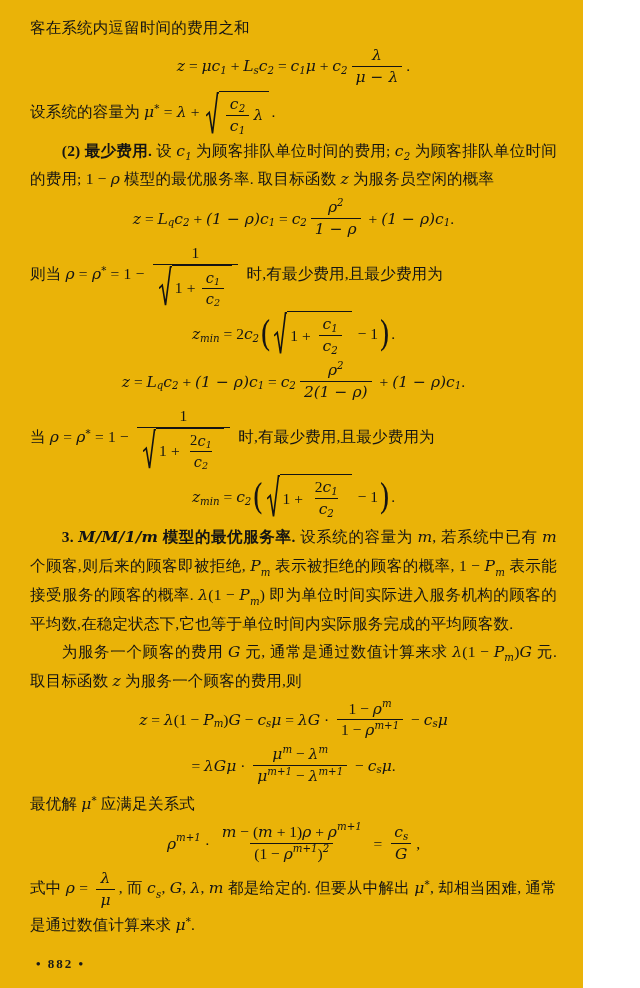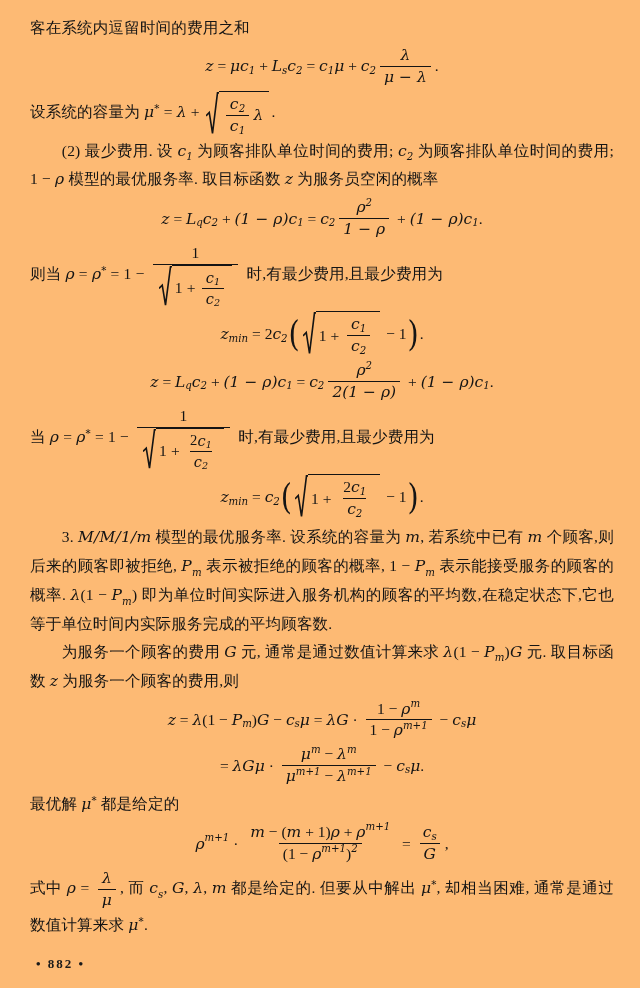--- a/index.html
+++ b/index.html
@@ -1,30 +1,30 @@
 <!DOCTYPE html>
 <html><head>
 <meta charset="utf-8">
 <style>
   html,body{margin:0;padding:0;}
   body{width:640px;height:988px;background:#ffffff;overflow:hidden;}
   #page{
-    box-sizing:border-box;width:640px;height:988px;
+    box-sizing:border-box;width:583px;height:988px;
     padding:14px 26px 16px 30px;
     font-family:"Liberation Serif","DejaVu Serif",serif;
-    color:#141414;background:#fdba74;
+    color:#141414;background:#eab308;
   }
   .para{font-size:15.5px;line-height:1.8;text-align:justify;letter-spacing:0.2px;}
   .indent{text-indent:2.05em;}
   .formula{
     display:flex;justify-content:center;align-items:center;
     font-size:15.5px;margin:3px 0;min-height:34px;flex-wrap:nowrap;white-space:pre;
   }
   .tx{white-space:pre-wrap;}
-  .b{font-weight:normal;}
+  .b{font-weight:bold;}
   .mv{font-style:italic;font-family:"DejaVu Serif",serif;white-space:pre-wrap;}
   sub,sup{font-size:0.66em;line-height:1;position:relative;vertical-align:baseline;font-style:italic;font-family:"DejaVu Serif",serif;}
   sub{top:0.45em;}
   sup{top:-0.5em;}
   .frac{
     display:inline-flex;flex-direction:column;align-items:center;
     vertical-align:middle;margin:0 4px;text-align:center;line-height:1.35;
   }
   .frac .num,.frac .den{display:inline-flex;align-items:center;justify-content:center;padding:0 4px;white-space:pre;}
   .frac .den{border-top:1.5px solid #141414;}
@@ -76,21 +76,21 @@
                 <path d="M0 13 L3 11.2 L6 22.2 L10.6 1 L12 1" fill="none" stroke="#141414" stroke-width="1.6" vector-effect="non-scaling-stroke"></path>
               </svg><span class="srt-body"><span class="tx">1 + </span><span class="frac"><span class="num"><span class="tx">2</span><span class="mv">c</span><sub>1</sub></span><span class="den"><span class="mv">c</span><sub>2</sub></span></span></span></span></span>
         </span><span class="tx"> 时,有最少费用,且最少费用为</span></div>
       <div class="formula"><span class="mv">z</span><sub>min</sub><span class="tx"> = </span><span class="mv">c</span><sub>2</sub><span class="big">(</span><span class="sqrt"><svg viewBox="0 0 12 24" preserveAspectRatio="none" class="rad">
             <path d="M0 13 L3 11.2 L6 22.2 L10.6 1 L12 1" fill="none" stroke="#141414" stroke-width="1.6" vector-effect="non-scaling-stroke"></path>
           </svg><span class="srt-body"><span class="tx">1 + </span><span class="frac"><span class="num"><span class="tx">2</span><span class="mv">c</span><sub>1</sub></span><span class="den"><span class="mv">c</span><sub>2</sub></span></span></span></span><span class="tx"> − 1</span><span class="big">)</span><span class="tx">.</span></div>
       <div class="para indent"><span class="tx b">3. </span><span class="mv b">M/M/1/m</span><span class="tx b"> 模型的最优服务率.</span><span class="tx"> 设系统的容量为 </span><span class="mv">m</span><span class="tx">, 若系统中已有 </span><span class="mv">m</span><span class="tx"> 个顾客,则后来的顾客即被拒绝, </span><span class="mv">P</span><sub>m</sub><span class="tx"> 表示被拒绝的顾客的概率, 1 − </span><span class="mv">P</span><sub>m</sub><span class="tx"> 表示能接受服务的顾客的概率. </span><span class="mv">λ</span><span class="tx">(1 − </span><span class="mv">P</span><sub>m</sub><span class="tx">) 即为单位时间实际进入服务机构的顾客的平均数,在稳定状态下,它也等于单位时间内实际服务完成的平均顾客数.</span></div>
       <div class="para indent"><span class="tx">为服务一个顾客的费用 </span><span class="mv">G</span><span class="tx"> 元, 通常是通过数值计算来求 </span><span class="mv">λ</span><span class="tx">(1 − </span><span class="mv">P</span><sub>m</sub><span class="tx">)</span><span class="mv">G</span><span class="tx"> 元. 取目标函数 </span><span class="mv">z</span><span class="tx"> 为服务一个顾客的费用,则</span></div>
       <div class="formula"><span class="mv">z</span><span class="tx"> = </span><span class="mv">λ</span><span class="tx">(1 − </span><span class="mv">P</span><sub>m</sub><span class="tx">)</span><span class="mv">G</span><span class="tx"> − </span><span class="mv">c</span><sub>s</sub><span class="mv">μ</span><span class="tx"> = </span><span class="mv">λG</span><span class="tx"> · </span><span class="frac"><span class="num"><span class="tx">1 − </span><span class="mv">ρ</span><sup>m</sup></span><span class="den"><span class="tx">1 − </span><span class="mv">ρ</span><sup>m+1</sup></span></span><span class="tx"> − </span><span class="mv">c</span><sub>s</sub><span class="mv">μ</span></div>
       <div class="formula"><span class="tx">= </span><span class="mv">λGμ</span><span class="tx"> · </span><span class="frac"><span class="num"><span class="mv">μ</span><sup>m</sup><span class="tx"> − </span><span class="mv">λ</span><sup>m</sup></span><span class="den"><span class="mv">μ</span><sup>m+1</sup><span class="tx"> − </span><span class="mv">λ</span><sup>m+1</sup></span></span><span class="tx"> − </span><span class="mv">c</span><sub>s</sub><span class="mv">μ</span><span class="tx">.</span></div>
-      <div class="para"><span class="tx">最优解 </span><span class="mv">μ</span><sup>*</sup><span class="tx"> 都是给定的</span></div>
+      <div class="para"><span class="tx">最优解 </span><span class="mv">μ</span><sup>*</sup><span class="tx"> 应满足关系式</span></div>
       <div class="formula"><span class="mv">ρ</span><sup>m+1</sup><span class="tx"> · </span><span class="frac"><span class="num"><span class="mv">m</span><span class="tx"> − (</span><span class="mv">m</span><span class="tx"> + 1)</span><span class="mv">ρ</span><span class="tx"> + </span><span class="mv">ρ</span><sup>m+1</sup></span><span class="den"><span class="tx">(1 − </span><span class="mv">ρ</span><sup>m+1</sup><span class="tx">)</span><sup>2</sup></span></span><span class="tx"> = </span><span class="frac"><span class="num"><span class="mv">c</span><sub>s</sub></span><span class="den"><span class="mv">G</span></span></span><span class="tx">,</span></div>
       <div class="para"><span class="tx">式中 </span><span class="mv">ρ</span><span class="tx"> = </span><span class="frac">
           <span class="num"><span class="mv">λ</span></span>
           <span class="den"><span class="mv">μ</span></span>
         </span><span class="tx">, 而 </span><span class="mv">c</span><sub>s</sub><span class="tx">, </span><span class="mv">G</span><span class="tx">, </span><span class="mv">λ</span><span class="tx">, </span><span class="mv">m</span><span class="tx"> 都是给定的. 但要从中解出 </span><span class="mv">μ</span><sup>*</sup><span class="tx">, 却相当困难, 通常是通过数值计算来求 </span><span class="mv">μ</span><sup>*</sup><span class="tx">.</span></div>
     </div>
   <div class="footer">• 882 •</div>
 </div>
 
 </body></html>

